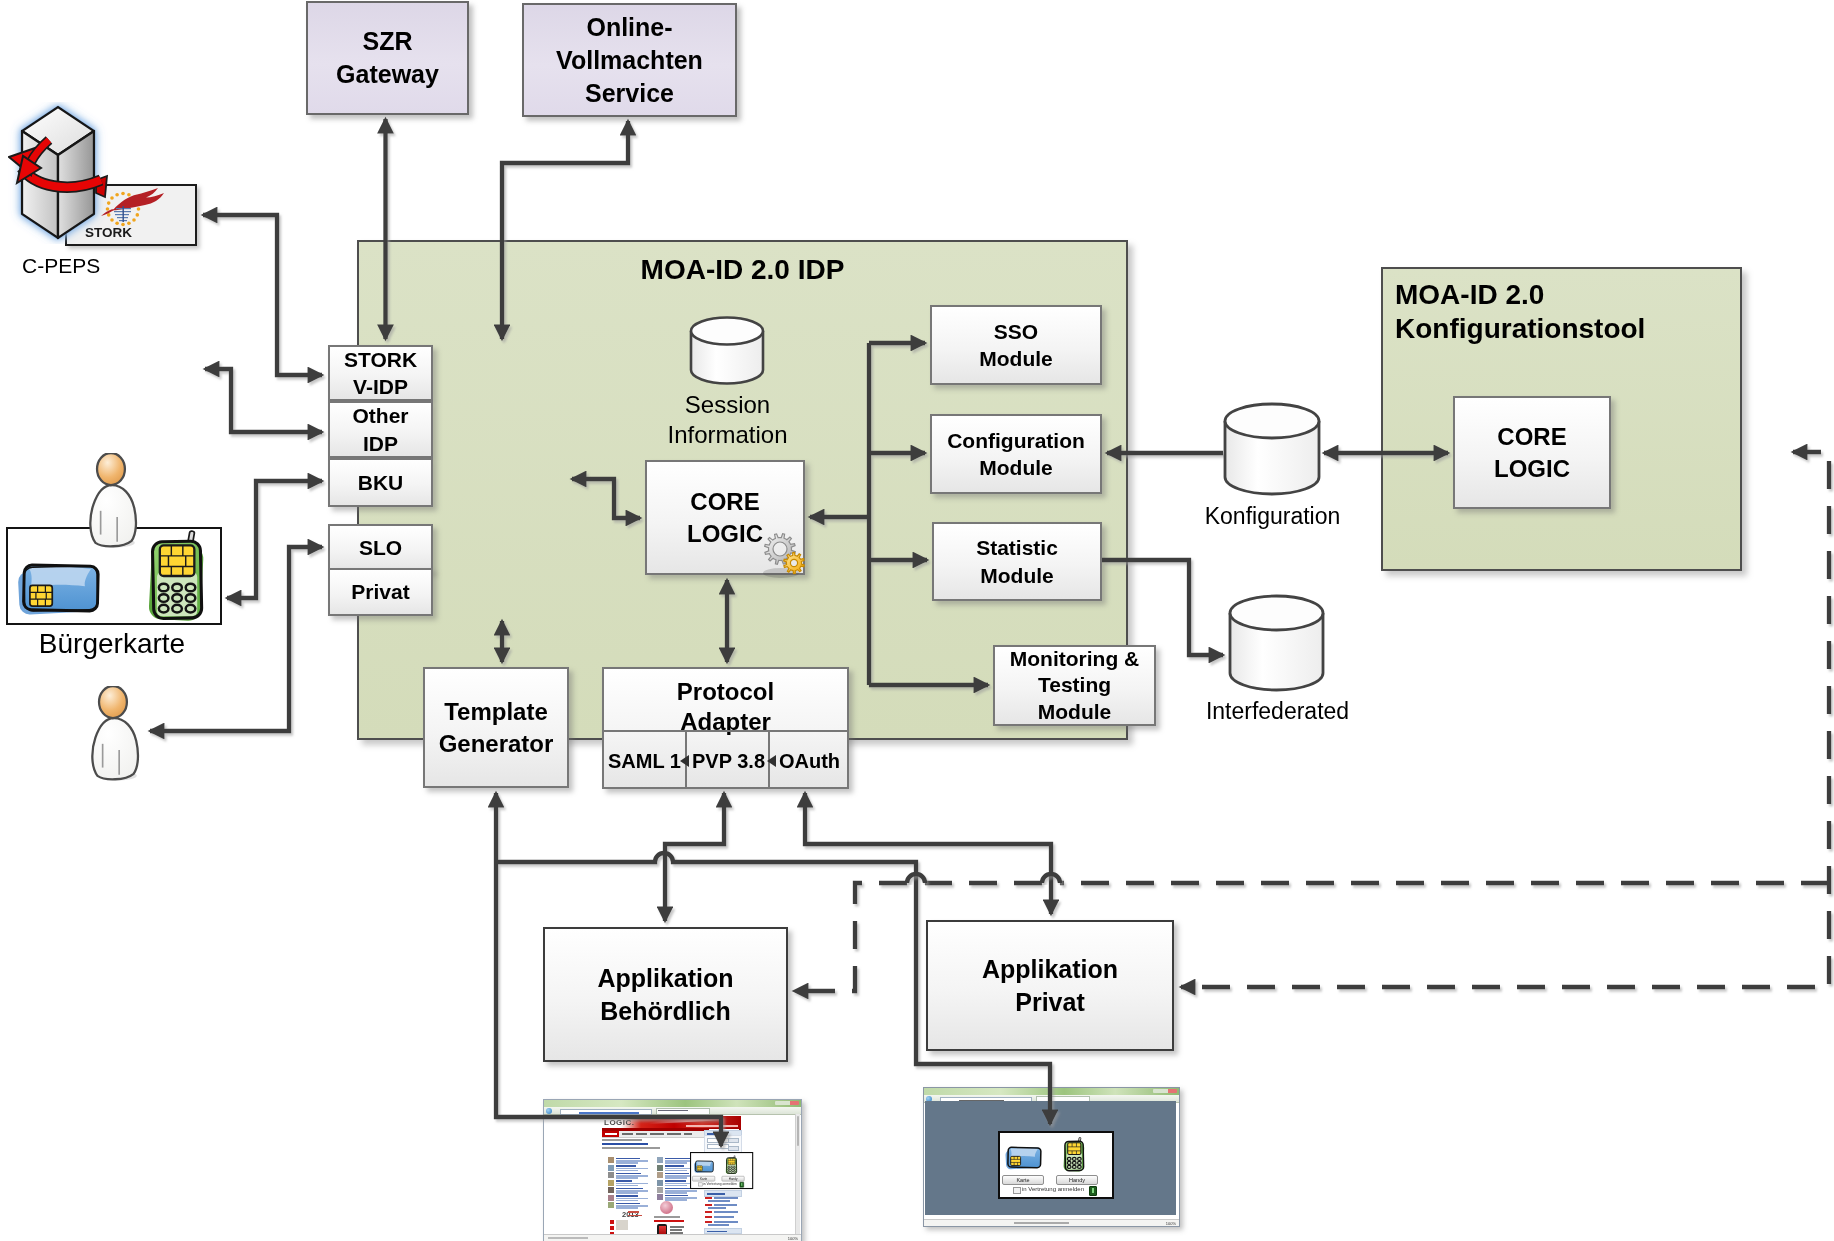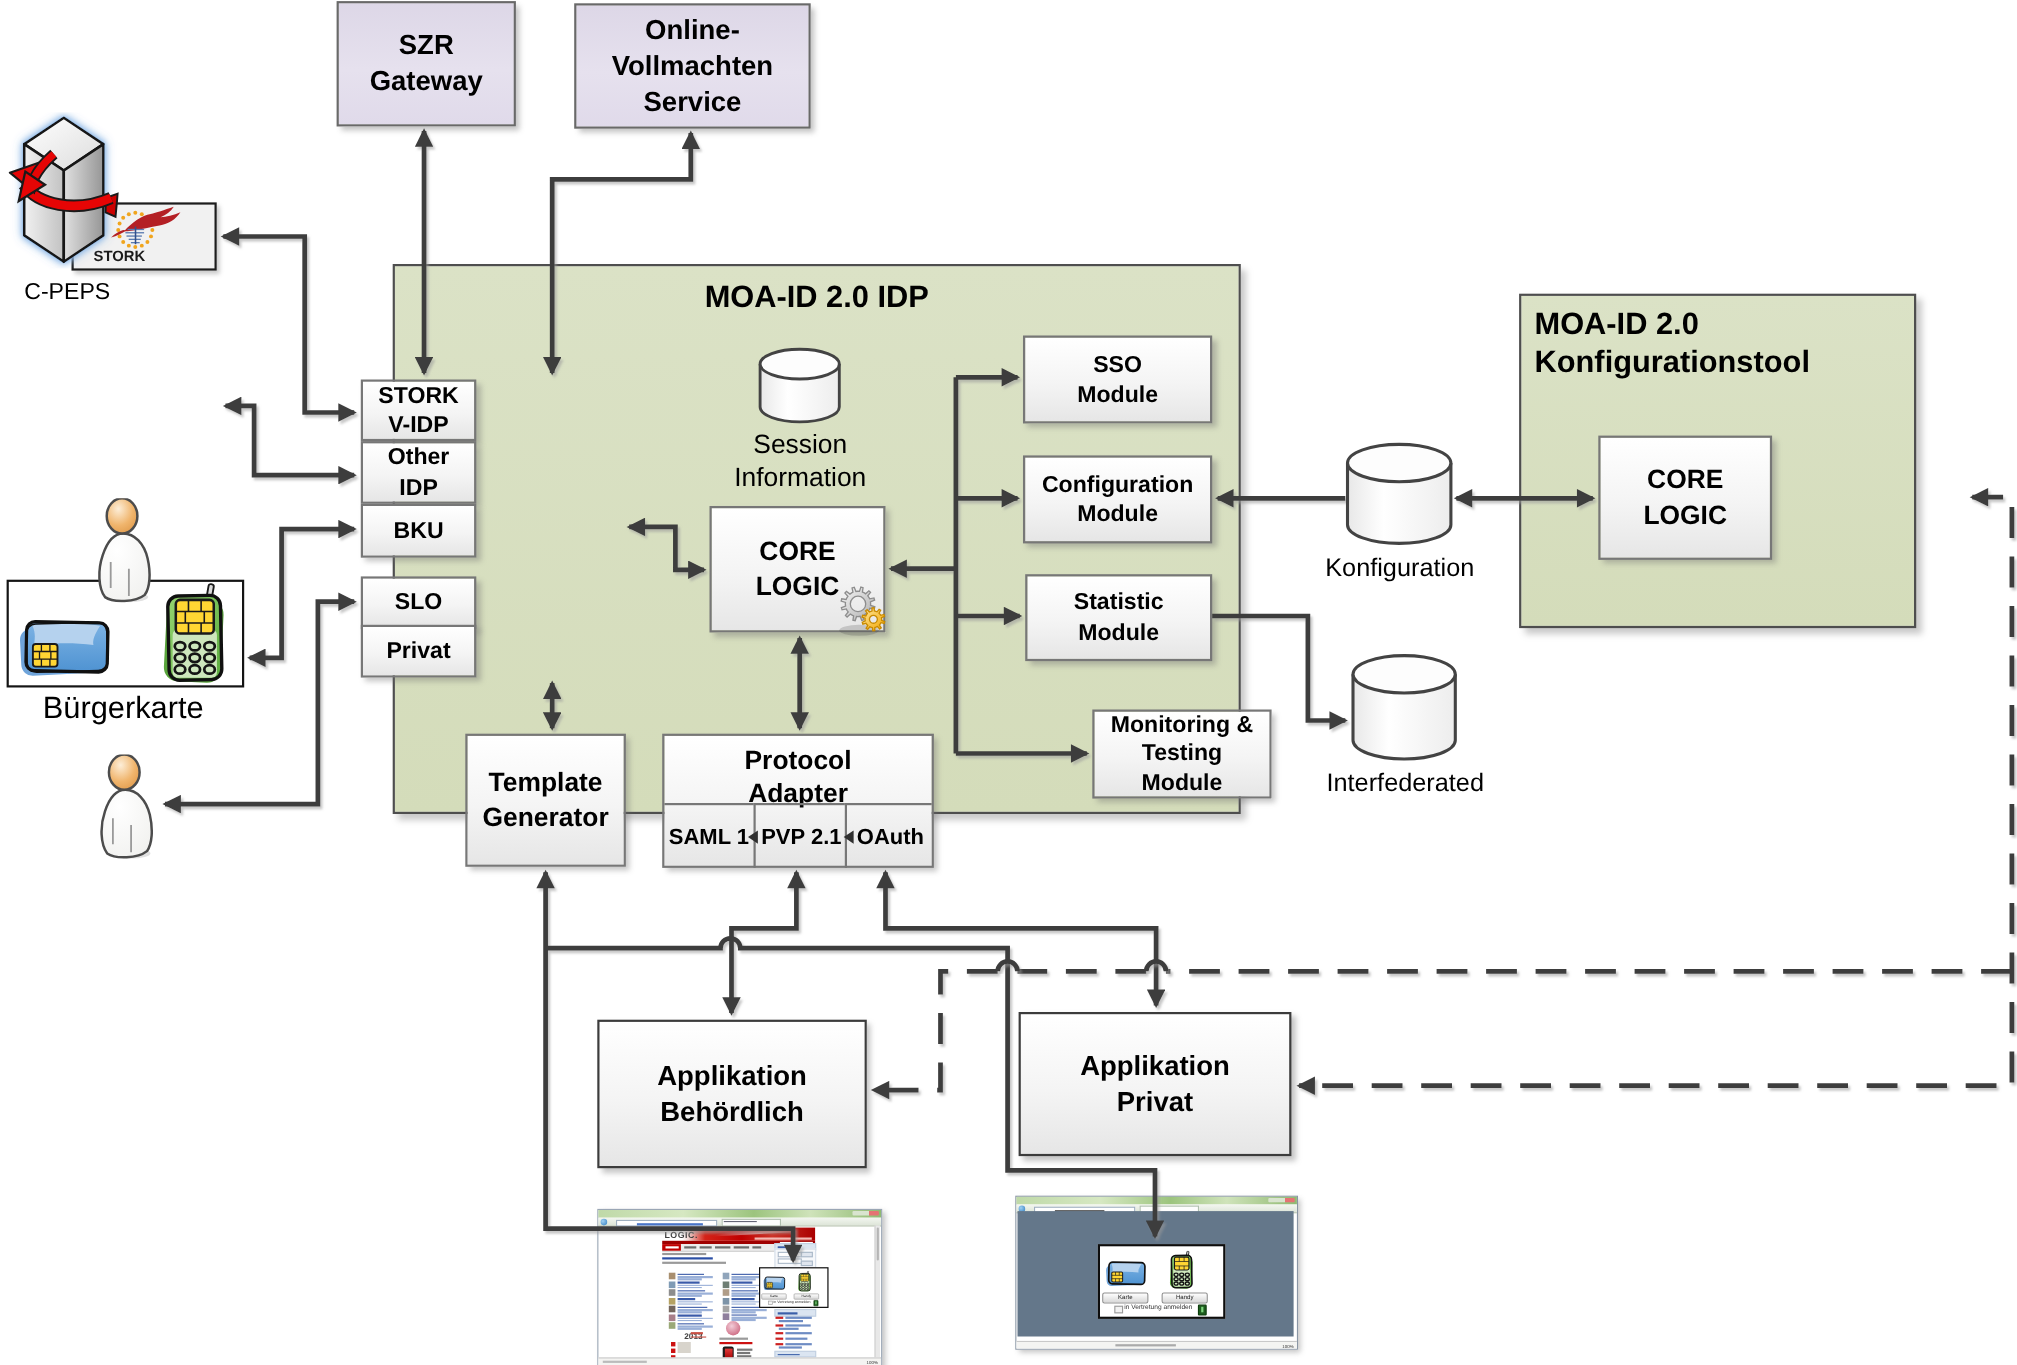--- a/index.html
+++ b/index.html
@@ -259,21 +259,21 @@
 Generator</div>
 
   <div class="abs wbox" style="left:602px;top:667px;width:243px;height:118px;display:block;">
     <div id="pa-title" class="lbl">Protocol
 Adapter</div>
     <div class="pa-sub" style="left:0;width:81px;">
       <span>SAML 1</span>
       </div>
     <div class="pa-sub pa-div" style="left:81px;width:81px;">
       <span class="mini-arrow"></span>
-      <span>PVP 2.1</span>
+      <span>PVP 3.8</span>
       </div>
     <div class="pa-sub pa-div" style="left:164px;width:77px;">
       <span class="mini-arrow"></span>
       <span>OAuth</span>
       </div>
   </div>
 
   <div class="abs wbox lbl" style="left:1453px;top:396px;width:154px;height:109px;font-size:24px;">CORE
 LOGIC</div>
 

